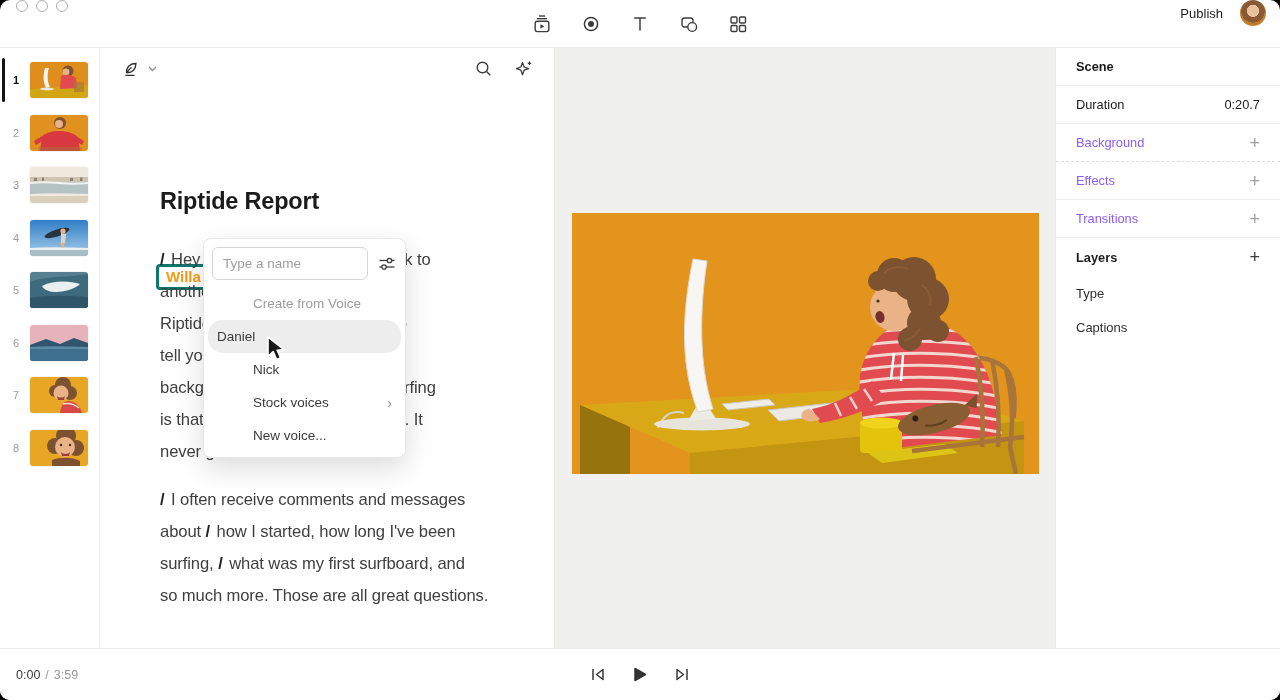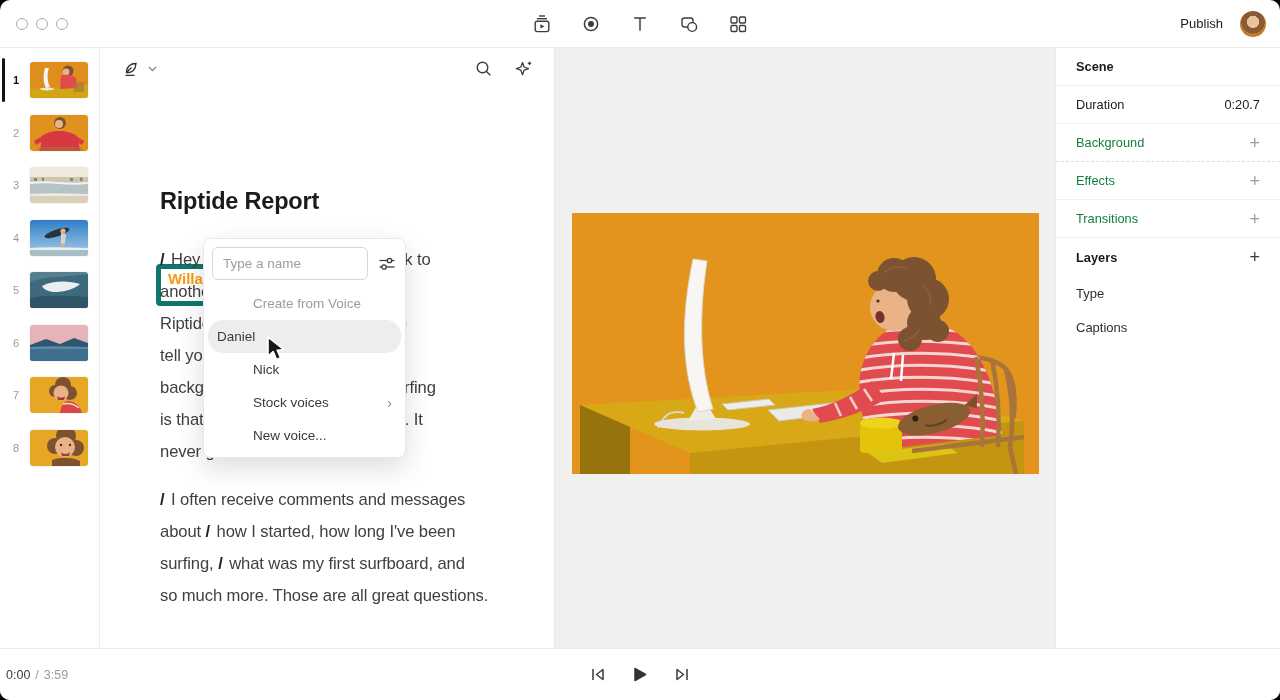--- a/index.html
+++ b/index.html
@@ -1,20 +1,20 @@
 <!DOCTYPE html>
 <html><head>
 <meta charset="utf-8">
 <style>
   * { margin:0; padding:0; box-sizing:border-box; }
   html,body { width:1280px; height:700px; background:#000; font-family:"Liberation Sans", sans-serif; }
   .window { position:relative; width:1280px; height:700px; background:#fff; border-radius:10px; overflow:hidden; }
 
   
-  .topbar { position:relative; height:48px; border-bottom:1px solid #ebebea; display:flex; align-items:center; }
+  .topbar { position:relative; height:48px; border-bottom:1px solid #ebebea; display:flex; align-items:flex-start; }
   .winDots { display:flex; gap:8px; margin-left:16px; }
   .winDots span { width:12px; height:12px; border:1.3px solid #aeaeae; border-radius:50%; }
   .toolCenter { position:absolute; left:50%; top:0; height:48px; transform:translateX(-50%); display:flex; align-items:center; gap:27px; }
   .toolBtn { width:22px; height:22px; display:flex; align-items:center; justify-content:center; cursor:pointer; }
   .topRight { margin-left:auto; display:flex; align-items:center; gap:17px; margin-right:14px; }
   .publish { font-size:13px; color:#1c1c1c; cursor:pointer; }
   .avatar { width:26px; height:26px; border-radius:50%;
     background: radial-gradient(circle at 50% 42%, #e9c29b 0 30%, #8a5a35 31% 58%, #c07e2c 59% 100%); }
 
   
@@ -29,21 +29,21 @@
   .thumb svg { display:block; }
   .activeBar { position:absolute; left:2px; top:10px; width:3px; height:44px; background:#131313; border-radius:2px; }
 
   
   .editor { position:relative; width:454px; background:#fff; }
   .edHeader { position:absolute; top:0; left:0; right:0; height:42px; display:flex; align-items:center; padding:0 21px 0 22px; }
   .edHeadLeft { display:flex; align-items:center; gap:7px; cursor:pointer; }
   .edHeadRight { margin-left:auto; display:flex; align-items:center; gap:21px; }
   .edIcon { cursor:pointer; display:flex; }
   .docTitle { position:absolute; left:60px; top:140px; font-size:23.5px; font-weight:600; letter-spacing:-.2px; color:#1b1b1b; }
-  .speakerChip { position:absolute; left:56px; top:216px; border:5px solid #0f766e; border-radius:4px; padding:1px 7px 14px; font-size:15px; font-weight:700; color:#f59c14; background:#fff; cursor:pointer; }
+  .speakerChip { position:absolute; left:56px; top:216px; border:3px solid #0f766e; border-radius:4px; padding:1px 7px 2px; font-size:15px; font-weight:700; color:#f59c14; background:#fff; cursor:pointer; }
   .para { position:absolute; left:60px; font-size:16.6px; color:#3f3f3f; letter-spacing:-.1px; white-space:nowrap; cursor:text; }
   .tline { height:32px; line-height:32px; }
   .sl { font-weight:700; color:#222; padding-right:2px; }
   .para1 { top:196px; }
   .para2 { top:436px; }
 
   
   .voiceMenu { position:absolute; left:103px; top:190px; width:203px; background:#fff; border:1px solid #e8e8e6; border-radius:8px; box-shadow:0 10px 28px rgba(0,0,0,.14); padding-bottom:5px; z-index:5; }
   .vmTop { display:flex; align-items:center; gap:10px; padding:8px 9px 7px 8px; }
   .vmInput { flex:1; height:33px; min-width:0; border:1px solid #d6d6d6; border-radius:6px; padding:0 10px; font-size:13.5px; color:#333; font-family:"Liberation Sans",sans-serif; outline:none; }
@@ -59,29 +59,29 @@
   .videoFrame { position:absolute; left:17px; top:165px; width:467px; height:261px; }
   .videoFrame svg { display:block; }
 
   
   .inspector { width:225px; border-left:1px solid #ececea; font-size:12.8px; }
   .insRow { height:38px; display:flex; align-items:center; padding:0 20px; border-bottom:1px solid #efefed; cursor:pointer; }
   .insRow.noB { border-bottom:none; }
   .insRow.dashB { border-bottom:1px dashed #ddd; }
   .insTitle { font-weight:700; color:#1a1a1a; cursor:default; }
   .insLabel { color:#1b1b1b; }
-  .insLabel.dim { color:#15803d; }
+  .insLabel.dim { color:#8b5cf6; }
   .insVal { margin-left:auto; color:#1b1b1b; }
   .plus { margin-left:auto; font-size:18px; font-weight:300; color:#9e9e9e; line-height:1; cursor:pointer; }
   .plus.dark { color:#3c3c3c; }
   .layerRow { height:34px; display:flex; align-items:center; padding:0 20px; color:#2e2e2e; font-size:13px; cursor:pointer; }
 
   
   .transport { position:relative; height:52px; border-top:1px solid #ebebea; background:#fff; display:flex; align-items:center; }
-  .timeBox { margin-left:6px; font-size:12.5px; display:flex; gap:5px; }
+  .timeBox { margin-left:16px; font-size:12.5px; display:flex; gap:5px; }
   .timeCur { color:#3a3a3a; }
   .timeSep, .timeTot { color:#9a9a9a; }
   .playCtr { position:absolute; left:50%; transform:translateX(-50%); display:flex; align-items:center; gap:27px; }
   .pbtn { cursor:pointer; display:flex; }
 </style>
 </head>
 <body>
 
 <div class="window">
 

